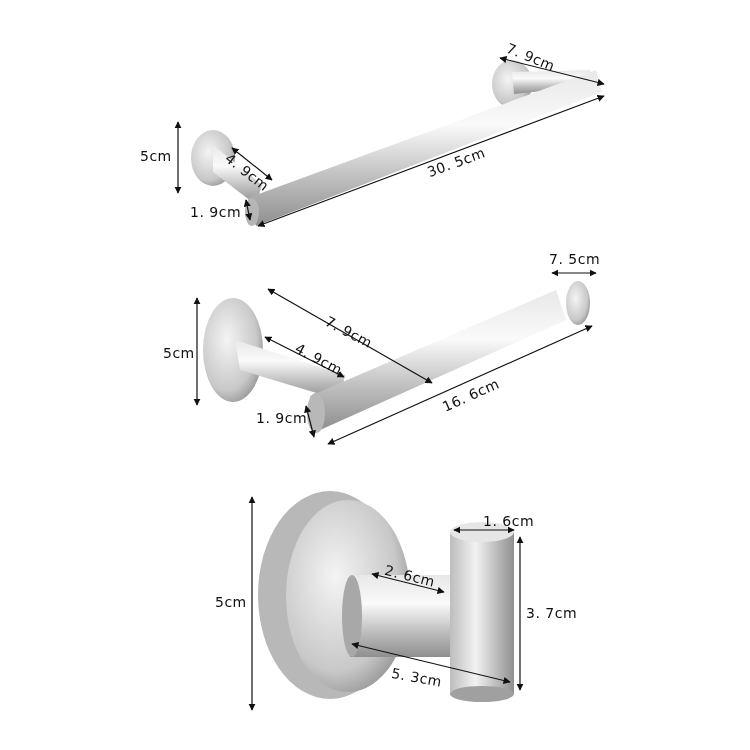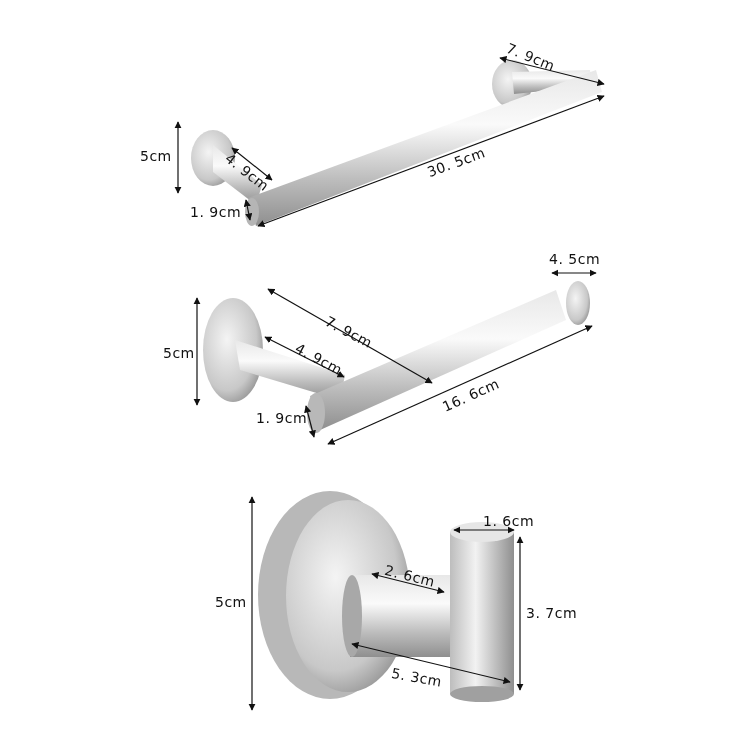--- a/index.html
+++ b/index.html
@@ -82,21 +82,21 @@
     <line x1="352" y1="644" x2="510" y2="682" marker-start="url(#ah)" marker-end="url(#ah)"></line>
   </g>
 </svg>
 
 <div class="lbl" style="left:140px;top:148px;">5cm</div>
 <div class="lbl" style="left:232px;top:150px;transform:rotate(38deg);transform-origin:left top;">4. 9cm</div>
 <div class="lbl" style="left:190px;top:204px;">1. 9cm</div>
 <div class="lbl" style="left:425px;top:165px;transform:rotate(-20deg);transform-origin:left top;">30. 5cm</div>
 <div class="lbl" style="left:510px;top:40px;transform:rotate(22deg);transform-origin:left top;">7. 9cm</div>
 
-<div class="lbl" style="left:549px;top:251px;">4. 5cm</div>
+<div class="lbl" style="left:549px;top:251px;">7. 5cm</div>
 <div class="lbl" style="left:330px;top:313px;transform:rotate(28deg);transform-origin:left top;">7. 9cm</div>
 <div class="lbl" style="left:163px;top:345px;">5cm</div>
 <div class="lbl" style="left:300px;top:340px;transform:rotate(28deg);transform-origin:left top;">4. 9cm</div>
 <div class="lbl" style="left:256px;top:410px;">1. 9cm</div>
 <div class="lbl" style="left:440px;top:400px;transform:rotate(-24deg);transform-origin:left top;">16. 6cm</div>
 
 <div class="lbl" style="left:215px;top:594px;">5cm</div>
 <div class="lbl" style="left:459px;top:513px;margin-left:24px;">1. 6cm</div>
 <div class="lbl" style="left:387px;top:562px;transform:rotate(14deg);transform-origin:left top;">2. 6cm</div>
 <div class="lbl" style="left:526px;top:605px;">3. 7cm</div>

